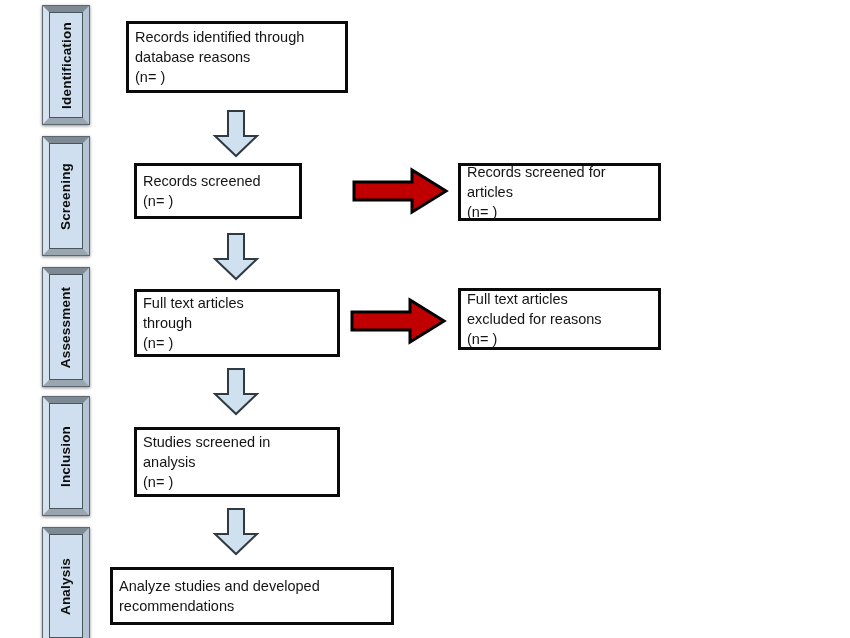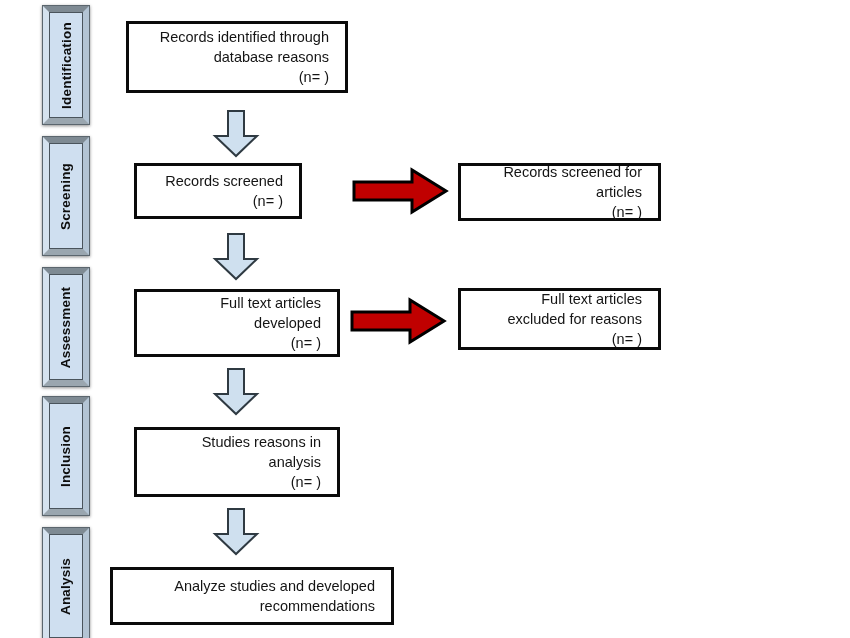--- a/index.html
+++ b/index.html
@@ -63,25 +63,25 @@
   
   .flow-box {
     position: absolute;
     box-sizing: border-box;
     background: #ffffff;
     border: 3px solid #0a0a0a;
     display: flex;
     flex-direction: column;
     align-items: center;
     justify-content: center;
-    text-align: right;
+    text-align: left;
     font-size: 14.5px;
     line-height: 1.38;
     color: #141414;
-    padding: 2px 16px;
+    padding: 2px 6px;
   }
   .flow-box .line { display: block; width: 100%; }
 
   
   .down-arrow {
     position: absolute;
     width: 46px;
     height: 48px;
   }
   .down-arrow svg { display: block; width: 100%; height: 100%; overflow: visible; }
@@ -159,21 +159,21 @@
   </div>
 
   <div class="down-arrow" style="left:213px; top:233px;">
     <svg viewBox="0 0 46 48" xmlns="http://www.w3.org/2000/svg">
       <polygon points="15,1 31,1 31,26 44,26 23,46 2,26 15,26" fill="#cfe0ef" stroke="#2f3a42" stroke-width="2" stroke-linejoin="miter"></polygon>
     </svg>
   </div>
 
   <div class="flow-box" style="left:134px; top:289px; width:206px; height:68px;">
     <span class="line">Full text articles</span>
-    <span class="line">developed</span>
+    <span class="line">through</span>
     <span class="line">(n=   )</span>
   </div>
 
   <div class="right-arrow" style="left:350px; top:298px;">
     <svg viewBox="0 0 96 46" xmlns="http://www.w3.org/2000/svg">
       <polygon points="2,14 60,14 60,2 94,23 60,44 60,32 2,32" fill="#c00000" stroke="#000000" stroke-width="3" stroke-linejoin="miter"></polygon>
     </svg>
   </div>
 
   <div class="flow-box" style="left:458px; top:288px; width:203px; height:62px;">
@@ -182,21 +182,21 @@
     <span class="line">(n=   )</span>
   </div>
 
   <div class="down-arrow" style="left:213px; top:368px;">
     <svg viewBox="0 0 46 48" xmlns="http://www.w3.org/2000/svg">
       <polygon points="15,1 31,1 31,26 44,26 23,46 2,26 15,26" fill="#cfe0ef" stroke="#2f3a42" stroke-width="2" stroke-linejoin="miter"></polygon>
     </svg>
   </div>
 
   <div class="flow-box" style="left:134px; top:427px; width:206px; height:70px;">
-    <span class="line">Studies reasons in</span>
+    <span class="line">Studies screened in</span>
     <span class="line">analysis</span>
     <span class="line">(n=   )</span>
   </div>
 
   <div class="down-arrow" style="left:213px; top:508px;">
     <svg viewBox="0 0 46 48" xmlns="http://www.w3.org/2000/svg">
       <polygon points="15,1 31,1 31,26 44,26 23,46 2,26 15,26" fill="#cfe0ef" stroke="#2f3a42" stroke-width="2" stroke-linejoin="miter"></polygon>
     </svg>
   </div>
 

